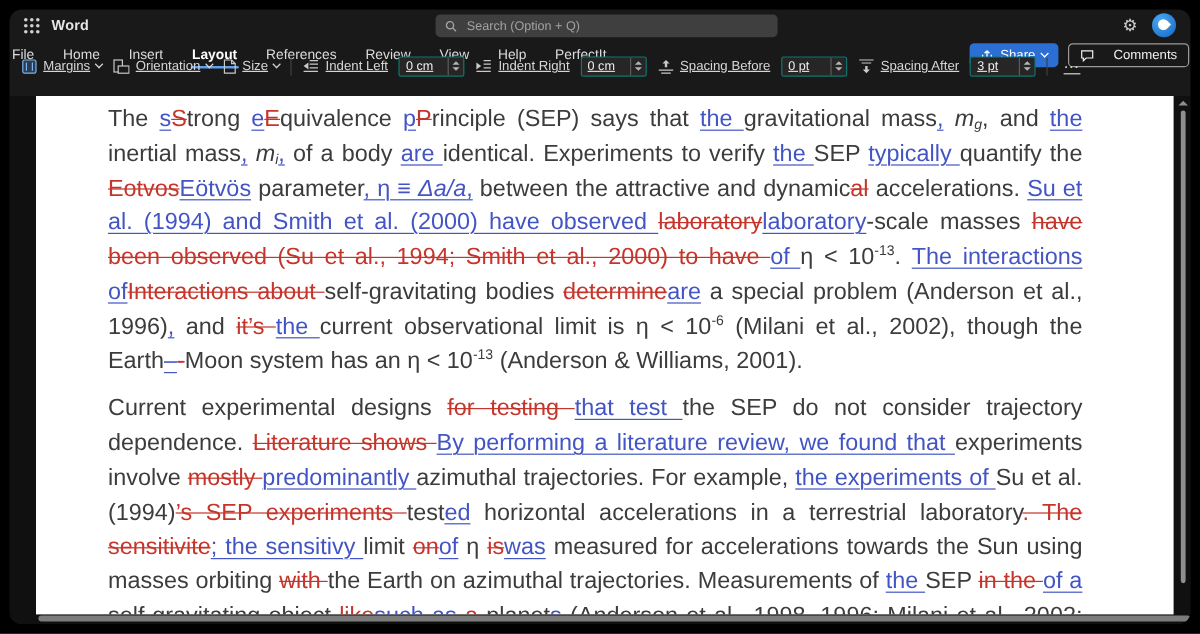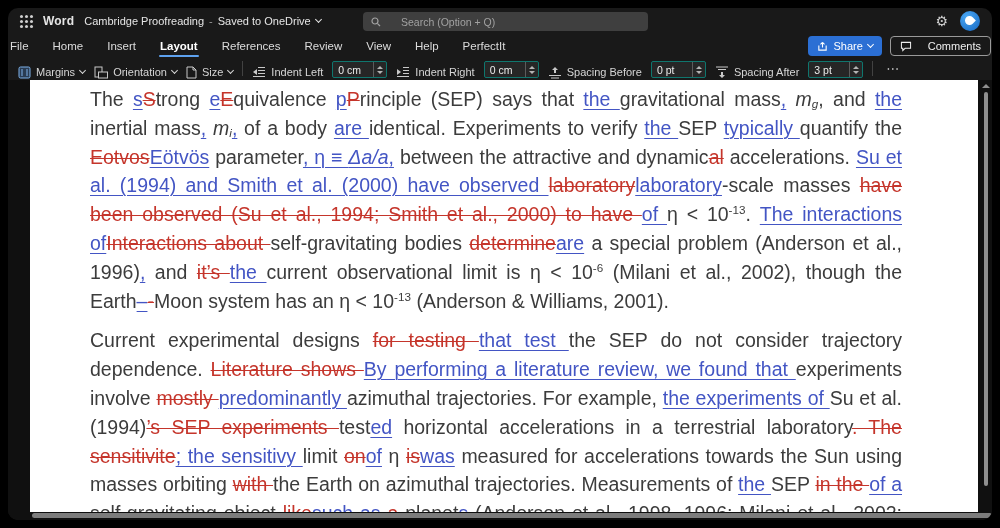--- a/index.html
+++ b/index.html
@@ -15,21 +15,21 @@
               display:flex; align-items:center; padding:0 12px; gap:10px; }
   .waffle { display:grid; grid-template-columns:repeat(3,3px); grid-gap:2px; cursor:pointer; }
   .waffle i { width:3px; height:3px; background:#cfcfcf; border-radius:50%; }
   .app-name { font-size:12px; font-weight:bold; letter-spacing:.2px; }
   .doc-title { font-size:11px; color:#e6e6e6; display:flex; align-items:center; gap:5px; }
   .doc-title .sep { color:#9a9a9a; }
   .chev { display:inline-block; width:5px; height:5px; border-right:1.3px solid currentColor;
           border-bottom:1.3px solid currentColor; transform:rotate(45deg); margin-top:-3px; }
   .searchbox { position:absolute; left:355px; top:4px; width:285px; height:19px;
                background:#3f3f3f; border-radius:4px; display:flex; align-items:center;
-               gap:20px; padding:0 8px; color:#a2a2a2; font-size:10.5px; cursor:text; }
+               gap:8px; padding:0 8px; color:#a2a2a2; font-size:10.5px; cursor:text; }
   .tb-right { margin-left:auto; display:flex; align-items:center; gap:12px; }
   .gear { color:#cfcfcf; font-size:14px; line-height:1; cursor:pointer; }
   .avatar { width:20px; height:20px; border-radius:50%;
             background:radial-gradient(circle at 35% 30%, #4aa8f5, #1466c0); position:relative; cursor:pointer; }
   .avatar i { position:absolute; left:5px; top:5px; width:9px; height:9px; background:#fff;
               border-radius:50% 0 50% 50%; transform:rotate(45deg); }
 
   
   .menubar { position:absolute; left:0; top:26px; right:0; height:24px;
              display:flex; align-items:center; padding:0 1px; gap:22px;
@@ -40,23 +40,23 @@
              height:2.4px; border-radius:2px; background:var(--accent-light); }
   .menu-right { margin-left:auto; display:flex; align-items:center; gap:8px; }
   .btn-share { display:flex; align-items:center; gap:5px; background:var(--accent);
                color:#fff; font-size:11px; height:20px; padding:0 9px; border-radius:4px;
                border:none; cursor:pointer; }
   .btn-comments { display:flex; align-items:center; gap:16px; background:transparent;
                color:#f0f0f0; font-size:11px; height:20px; padding:0 9px; border-radius:4px;
                border:1px solid #9a9a9a; cursor:pointer; }
 
   
-  .toolbar { position:absolute; left:0; top:53px; right:0; height:22px;
-             display:flex; gap:9px; padding:0 10px;
-             font-size:11px; color:#d6d6d6; }
+  .toolbar { position:absolute; left:0; top:36px; right:0; height:22px;
+             display:flex; align-items:center; gap:9px; padding:0 10px;
+             font-size:11px; color:#d6d6d6;text-decoration:underline; }
   .tool { display:flex; align-items:center; gap:5px; cursor:pointer; white-space:nowrap; }
   .divider { width:1px; height:15px; background:#424242; }
   .numbox { display:flex; align-items:center; width:55px; height:17px; background:#262626;
             border:1px solid #0f766e; border-radius:2px; overflow:hidden; cursor:text; }
   .numbox .val { flex:1; padding-left:5px; font-size:10.5px; color:#ececec; }
   .spin { width:13px; height:100%; border-left:1px solid #5c5c5c; display:flex;
           flex-direction:column; align-items:center; justify-content:center; gap:2px; cursor:pointer; }
   .spin i.up { width:0; height:0; border-left:3px solid transparent; border-right:3px solid transparent;
                border-bottom:3px solid #b5b5b5; }
   .spin i.dn { width:0; height:0; border-left:3px solid transparent; border-right:3px solid transparent;
@@ -100,26 +100,20 @@
         <i></i>
         <i></i>
         <i></i>
         <i></i>
         <i></i>
         <i></i>
         <i></i>
         <i></i>
     </div>
     <span class="app-name" style="color:#e5e5e5">Word</span>
-    <span class="doc-title">
-      <span>Cambridge Proofreading</span>
-      <span class="sep">-</span>
-      <span>Saved to OneDrive</span>
-      <span class="chev"></span>
-    </span>
     <div class="searchbox">
       <svg width="10" height="10" viewBox="0 0 10 10">
         <circle cx="4" cy="4" r="3" fill="none" stroke="#a2a2a2" stroke-width="1.2"></circle>
         <line x1="6.3" y1="6.3" x2="9" y2="9" stroke="#a2a2a2" stroke-width="1.2"></line>
       </svg>
       <span>Search (Option + Q)</span>
     </div>
     <div class="tb-right">
       <span class="gear">⚙</span>
       <span class="avatar">

